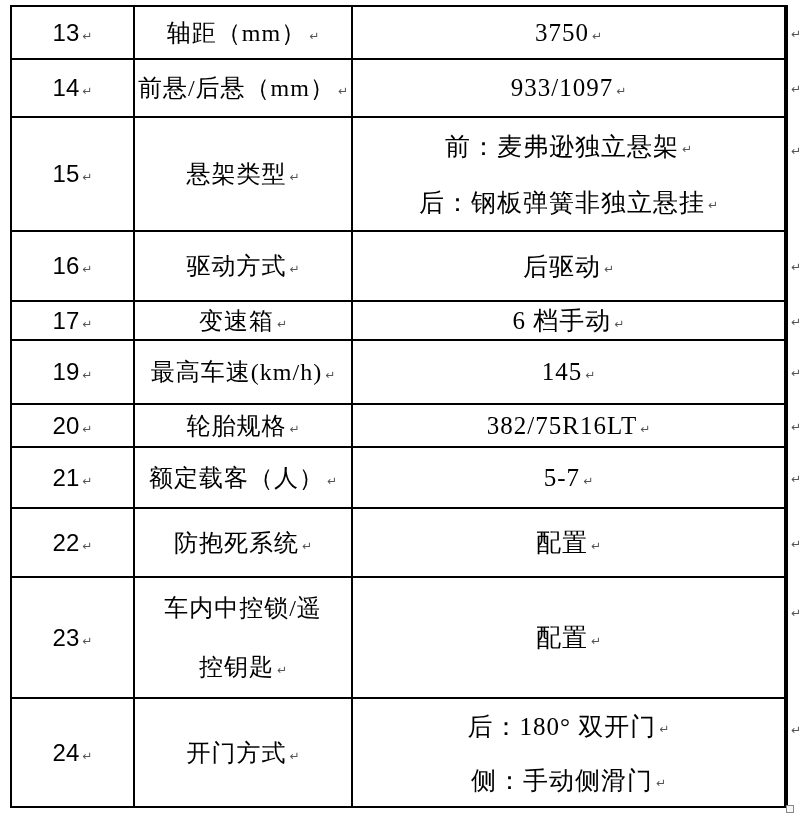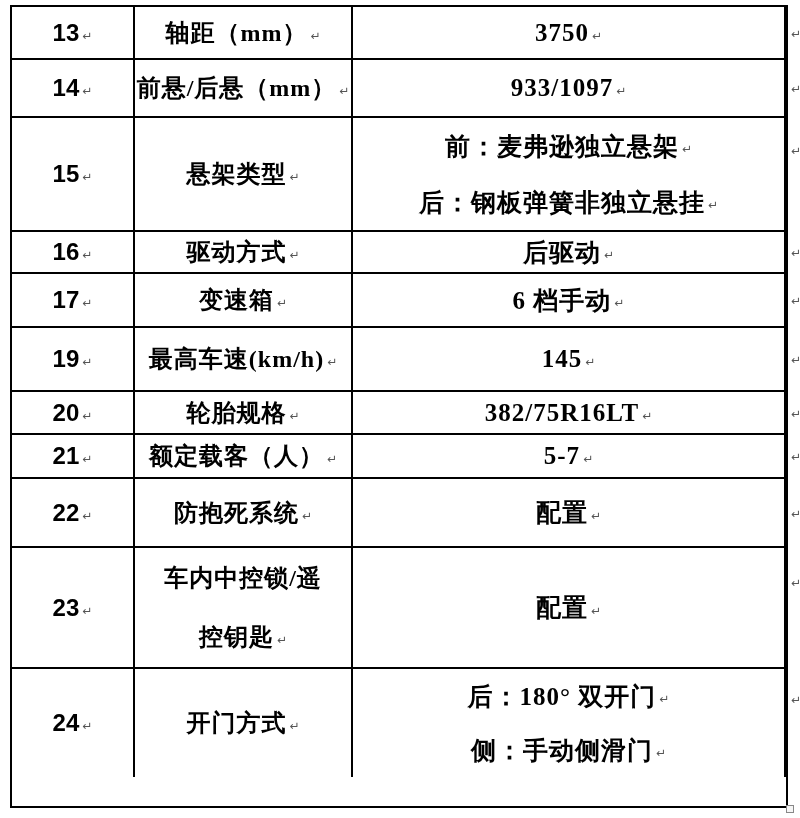--- a/index.html
+++ b/index.html
@@ -37,26 +37,26 @@
   .cell:last-child{border-right:none;}
   .row:last-child .cell{border-bottom:none;}
   .cell.multi{
     flex-direction:column;
     justify-content:space-around;
     align-items:center;
   }
   .line{display:flex;align-items:center;justify-content:center;}
   .num-txt{
     font-family:"Liberation Sans","DejaVu Sans",sans-serif;
-    font-weight:700;
+    font-weight:400;
     font-size:24px;
   }
   .label-txt,.value-txt{
     font-family:"Liberation Serif","DejaVu Serif",serif;
-    font-weight:700;
+    font-weight:400;
     font-size:24px;
     letter-spacing:1px;
     white-space:pre;
   }
   .value-txt{font-size:25px;}
   .mark{
     font-family:"DejaVu Sans",sans-serif;
     font-size:12px;
     color:#555;
     margin-left:3px;
@@ -75,22 +75,22 @@
   .outmark.out-high{top:29%;}
   .resize-handle{
     position:absolute;
     left:786px; top:805px;
     width:8px; height:8px;
     border:1px solid #888;
     background:#f6f6f6;
     box-sizing:border-box;
   }
   
-  .h0{height:53px}.h1{height:58px}.h2{height:114px}.h3{height:42px}
-  .h4{height:54px}.h5{height:64px}.h6{height:43px}.h7{height:44px}
+  .h0{height:53px}.h1{height:58px}.h2{height:114px}.h3{height:70px}
+  .h4{height:39px}.h5{height:64px}.h6{height:43px}.h7{height:61px}
   .h8{height:69px}.h9{height:121px}.h10{height:108px}
 </style>
 </head>
 <body>
 
 <div class="table-wrap">
 
   <div class="row h0">
     <div class="cell">
         <span class="num-txt">13</span>

